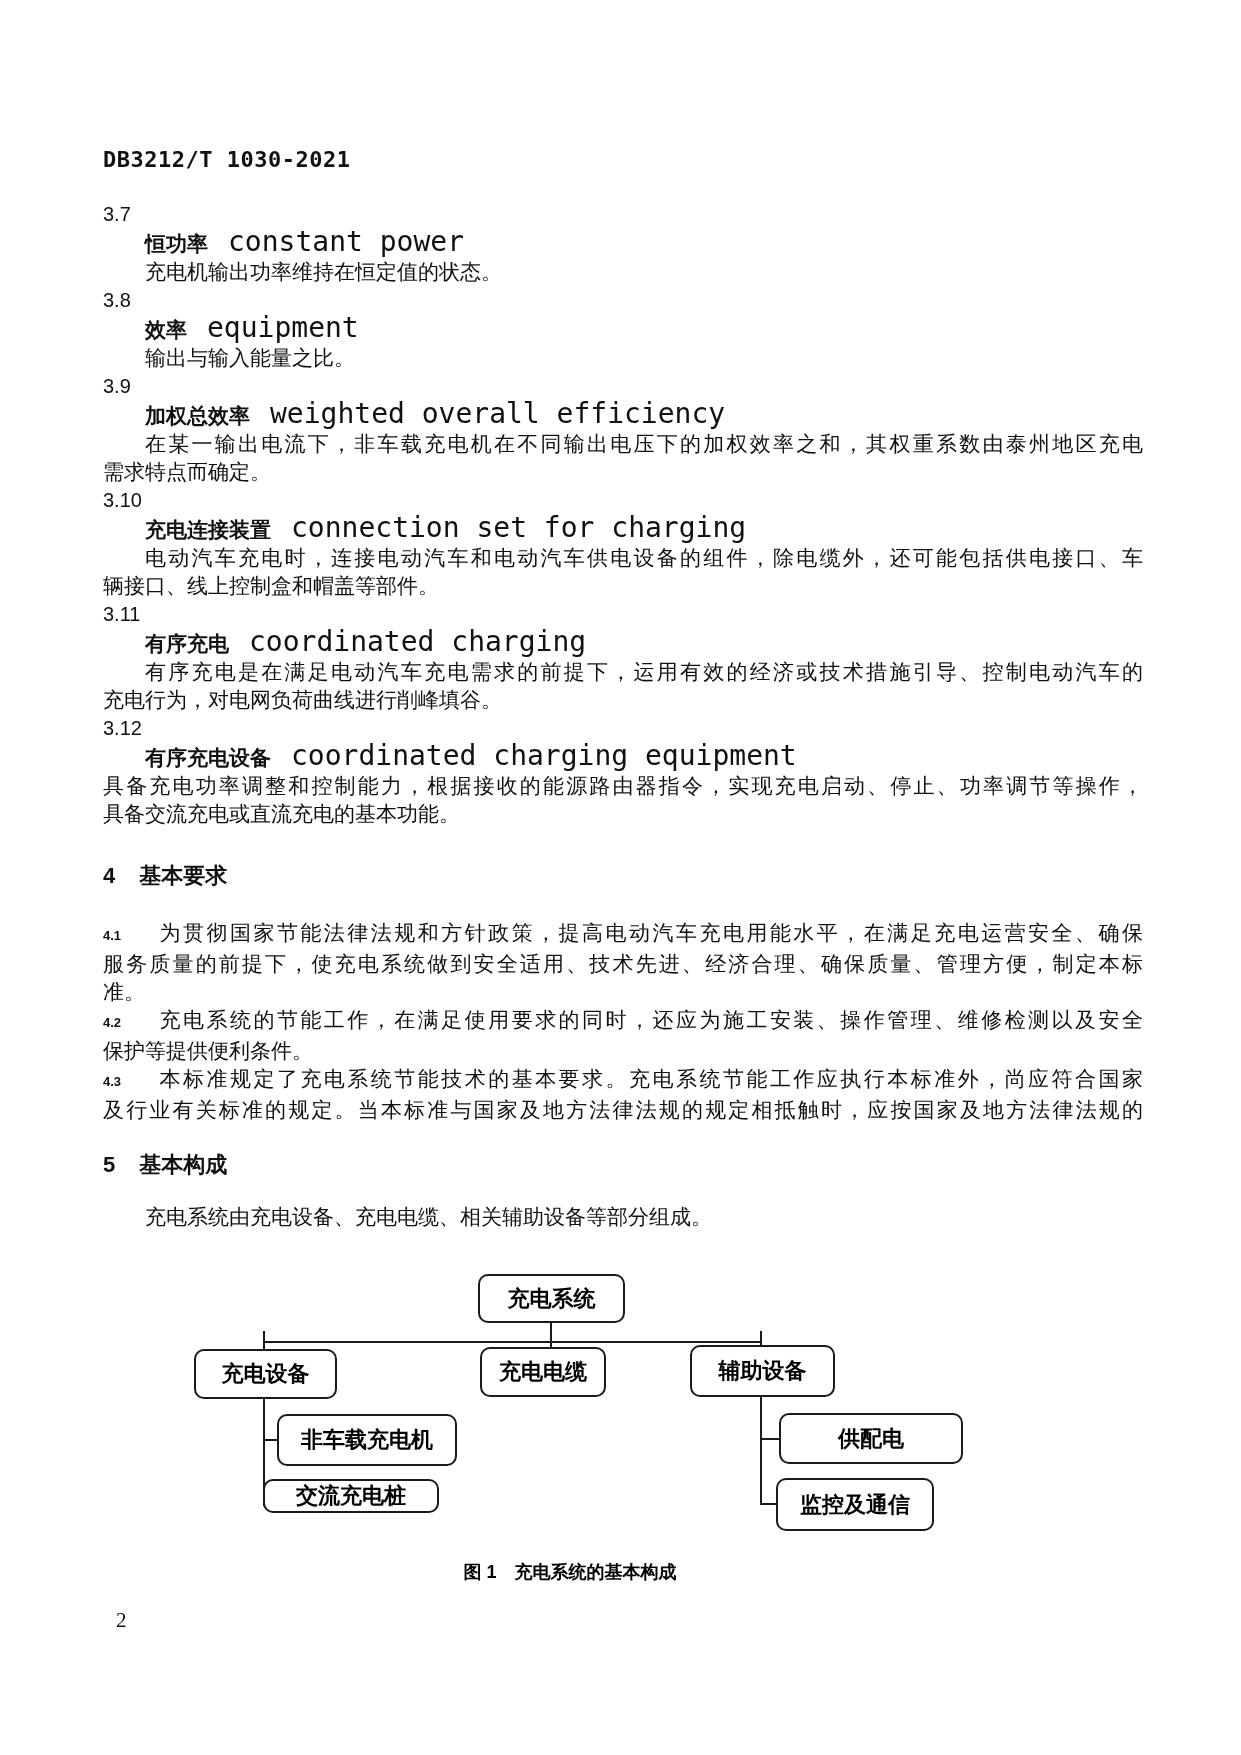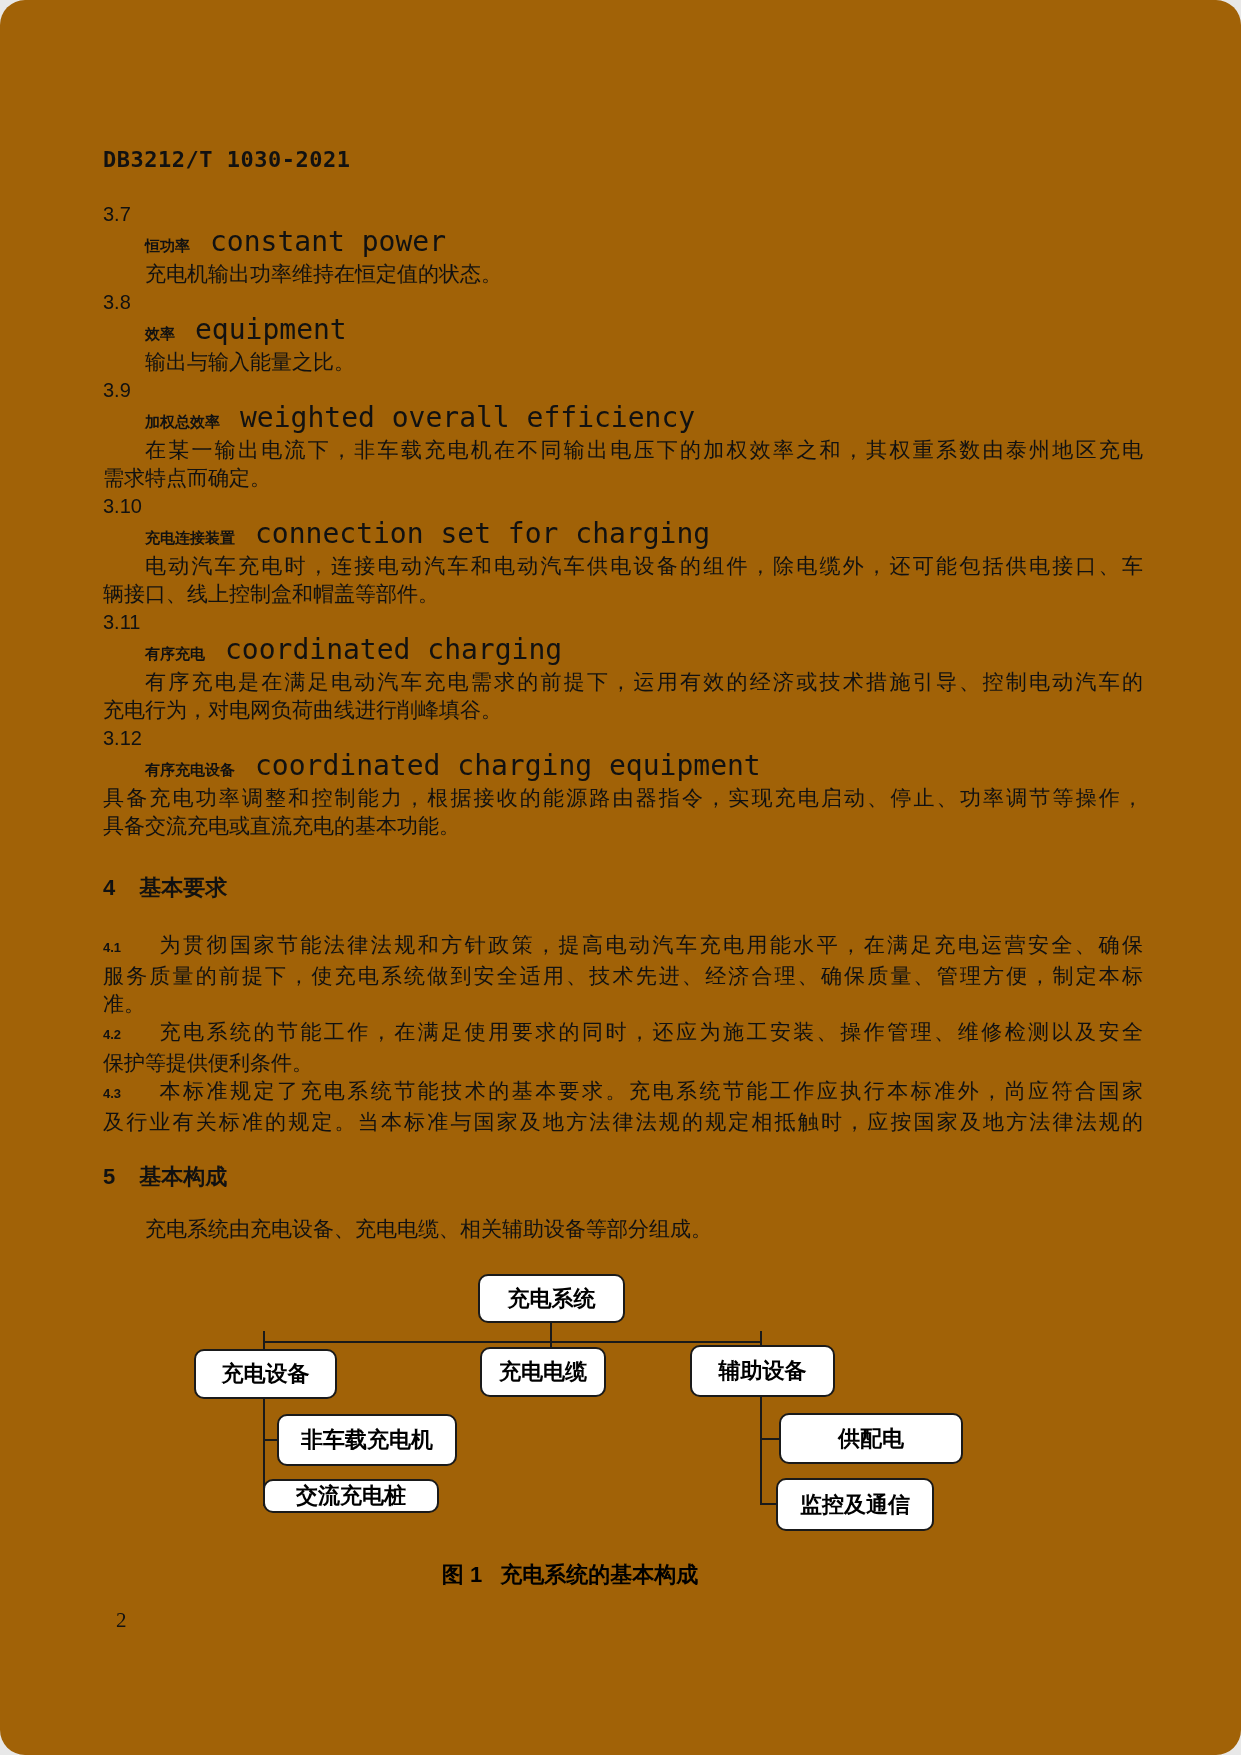--- a/index.html
+++ b/index.html
@@ -1,43 +1,42 @@
 <!DOCTYPE html>
 <html><head>
 <meta charset="utf-8">
 <style>
   html,body{margin:0;padding:0;}
   body{background:#e8e8e8;}
   .page{
     position:relative;
     width:1241px;height:1755px;
-    background:#a16207;
+    background:#ffffff;
     overflow:hidden;
     font-family:"Liberation Serif", serif;
     color:#111;
-    border-radius:25px;
   }
   .content{
     position:absolute;left:103px;top:146px;width:1040px;
     font-size:21px;line-height:28px;
   }
   .doc-code{
     font-family:"DejaVu Sans Mono", monospace;
     font-size:22px;font-weight:600;letter-spacing:0.5px;
     margin-bottom:26px;
   }
   .line{min-height:28px;}
   .num{
     font-family:"Liberation Sans", sans-serif;
     font-weight:400;font-size:20px;
   }
   .term-head{padding-left:42px;}
   .term-zh{
     font-family:"Liberation Sans", sans-serif;
-    font-weight:700;font-size:15px;
+    font-weight:700;font-size:21px;
   }
   .term-en{
     font-family:"DejaVu Sans Mono", monospace;
     font-size:28px;margin-left:20px;
   }
   .body-line{font-size:21px;}
   .indent{padding-left:42px;}
   .fill{text-align:justify;text-align-last:justify;}
   .sec-heading{
     font-family:"Liberation Sans", sans-serif;
@@ -60,21 +59,21 @@
     display:flex;align-items:center;justify-content:center;
     font-family:"Liberation Sans", sans-serif;
     font-weight:700;font-size:22px;color:#000;
     box-sizing:border-box;
   }
   .dline{position:absolute;background:#1a1a1a;}
   .fig-caption{
     position:absolute;top:1560px;left:0;width:1140px;
     text-align:center;
     font-family:"Liberation Sans", sans-serif;
-    font-weight:700;font-size:22px;color:#000;
+    font-weight:700;font-size:18px;color:#000;
   }
   .fig-caption .cap-label{margin-right:18px;}
   .page-number{
     position:absolute;left:116px;top:1608px;
     font-size:21px;font-family:"Liberation Serif", serif;
   }
 </style>
 </head>
 <body>
 

